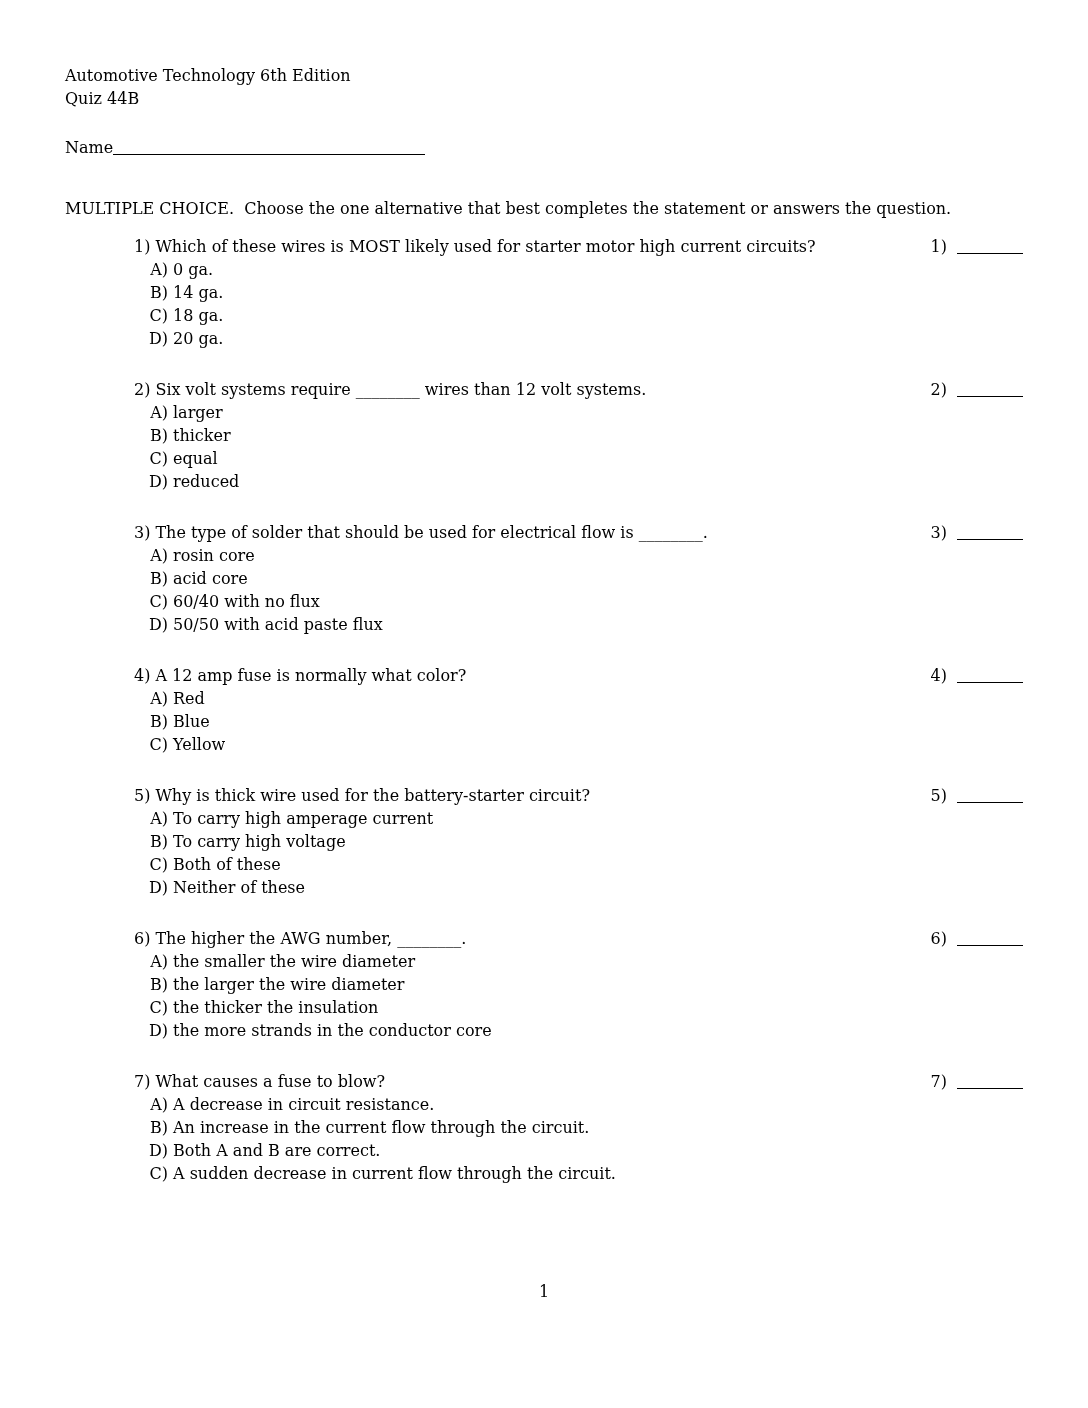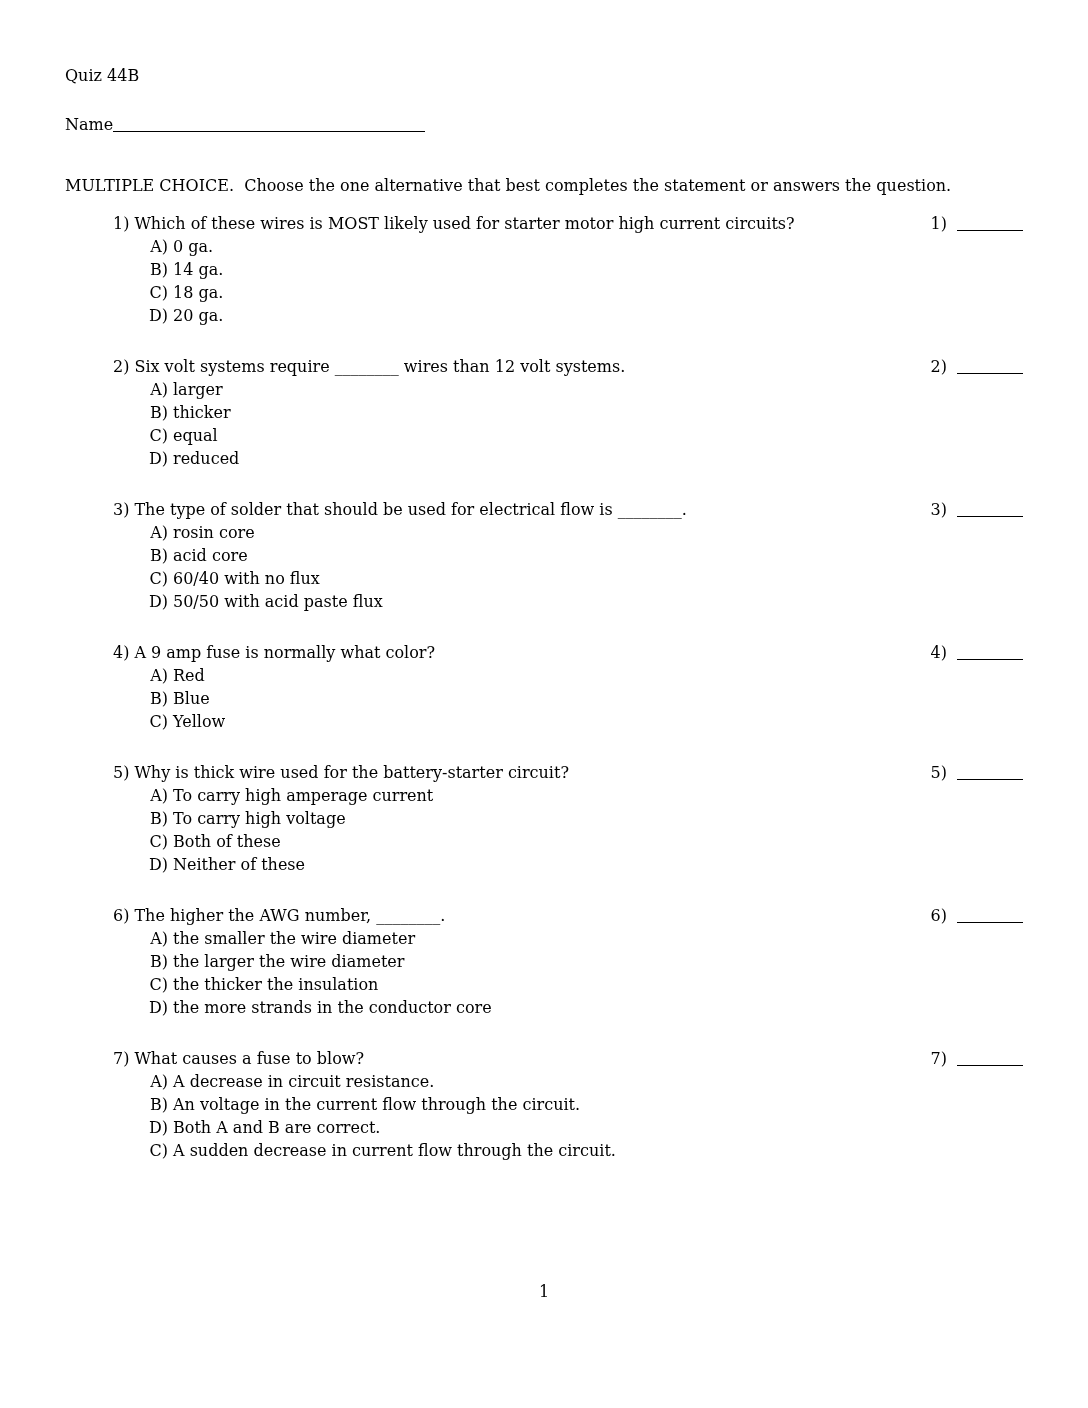--- a/index.html
+++ b/index.html
@@ -45,20 +45,21 @@
     margin-top: 15px;
     margin-left: 48px;
   }
   .question {
     margin-bottom: 28px;
   }
   .q-row {
     display: flex;
     justify-content: flex-start;
     align-items: baseline;
+    margin-left: 21px;
   }
   .q-main {
     flex: 1 1 auto;
     padding-right: 20px;
   }
   .q-num {
     display: inline-block;
     min-width: 16px;
     text-align: right;
     margin-right: 5px;
@@ -99,20 +100,21 @@
     top: 1280px;
     text-align: center;
   }
 </style>
 </head>
 <body>
 
 <div class="page">
   <div class="content">
 
+    <div class="doc-title">Automotive Technology 6th Edition</div>
     <div class="doc-subtitle">Quiz 44B</div>
 
     <div class="name-row">
       <span>Name</span><span class="name-blank"></span>
     </div>
 
     <div class="instructions">MULTIPLE CHOICE.  Choose the one alternative that best completes the statement or answers the question.</div>
 
     <div class="questions" id="questions">
   <div class="question">
@@ -186,21 +188,21 @@
       </div>
       <div class="option-line">
         <span class="opt-label">D)</span><span class="opt-text">50/50 with acid paste flux</span>
       </div>
     </div>
   </div>
 
   <div class="question">
     <div class="q-row">
       <div class="q-main">
-        <span class="q-num">4)</span><span class="q-text">A 9 amp fuse is normally what color?</span>
+        <span class="q-num">4)</span><span class="q-text">A 12 amp fuse is normally what color?</span>
       </div>
       <div class="q-answer">
         <span class="a-num">4)</span><span class="a-blank"></span>
       </div>
     </div>
     <div class="options">
       <div class="option-line">
         <span class="opt-label">A)</span><span class="opt-text">Red</span>
       </div>
       <div class="option-line">
@@ -269,21 +271,21 @@
       </div>
       <div class="q-answer">
         <span class="a-num">7)</span><span class="a-blank"></span>
       </div>
     </div>
     <div class="options">
       <div class="option-line">
         <span class="opt-label">A)</span><span class="opt-text">A decrease in circuit resistance.</span>
       </div>
       <div class="option-line">
-        <span class="opt-label">B)</span><span class="opt-text">An voltage in the current flow through the circuit.</span>
+        <span class="opt-label">B)</span><span class="opt-text">An increase in the current flow through the circuit.</span>
       </div>
       <div class="option-line">
         <span class="opt-label">D)</span><span class="opt-text">Both A and B are correct.</span>
       </div>
       <div class="option-line">
         <span class="opt-label">C)</span><span class="opt-text">A sudden decrease in current flow through the circuit.</span>
       </div>
     </div>
   </div>
 </div>

